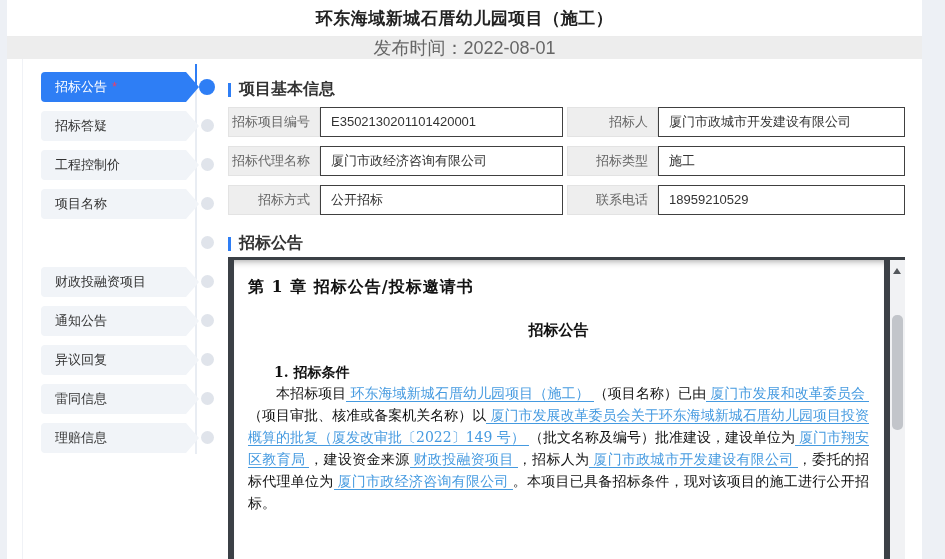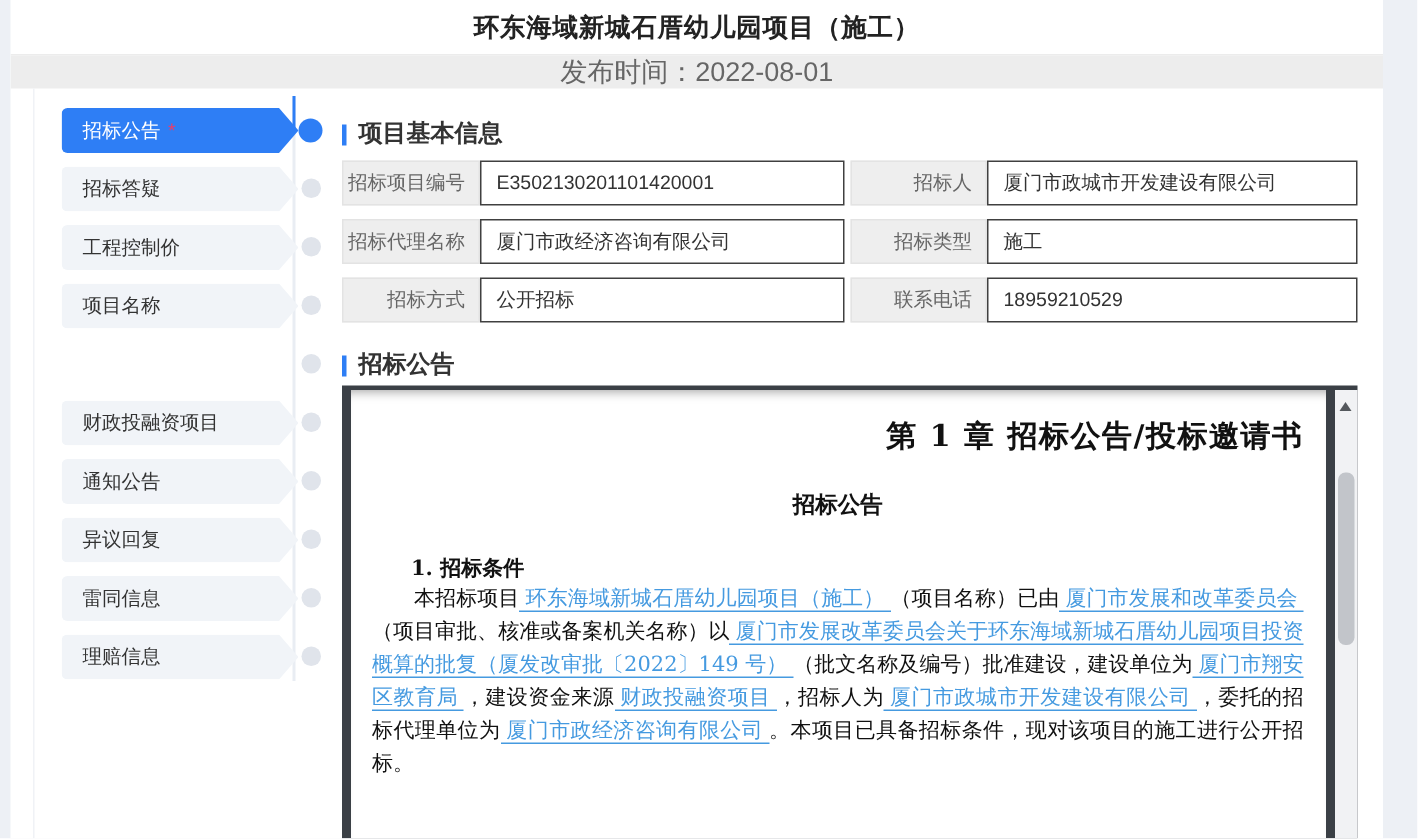--- a/index.html
+++ b/index.html
@@ -41,21 +41,21 @@
   .f-label{background:var(--label_bg,#eee);border:1px solid #e3e3e3;color:#666;text-align:right;padding-right:9px;}
   .f-value{background:#fff;border:1px solid #404040;color:#333;padding-left:10px;}
   .wl1{width:92px;} .wv1{width:243px;} .f-gap{width:4px;} .wl2{width:91px;} .wv2{width:247px;}
 
   
   .viewer{position:absolute;left:221px;top:257px;width:677px;height:302px;background:var(--viewer_frame,#3b4046);
      display:flex;padding-top:3px;box-sizing:border-box;}
   .doc-page{flex:1;margin-left:6px;background:#fff;box-shadow:inset 0 7px 7px -6px rgba(0,0,0,.38);
      padding:17px 15px 0 14px;box-sizing:border-box;
      font-family:"DejaVu Serif","Liberation Serif",serif;color:#111;}
-  .doc-title{font-size:20px;font-weight:bold;text-align:right;letter-spacing:1px;}
+  .doc-title{font-size:16px;font-weight:bold;text-align:left;letter-spacing:1px;}
   .doc-subtitle{font-size:15px;font-weight:bold;text-align:center;margin-top:23px;}
   .doc-heading{font-size:14px;font-weight:bold;margin:24px 0 0 26px;}
   .doc-para{margin:0 0 0;font-size:14px;line-height:22px;text-align:justify;text-indent:2em;}
   .seg-link{color:var(--link_blue,#459ae0);border-bottom:1px solid var(--link_blue,#459ae0);padding:0 4px;cursor:pointer;}
   .seg-text{color:#111;}
 
   
   .vscroll{width:15px;margin-left:6px;background:#f1f2f4;position:relative;}
   .scroll-up{position:absolute;left:3px;top:8px;width:0;height:0;
      border-left:4.5px solid transparent;border-right:4.5px solid transparent;border-bottom:6px solid #54585c;}

